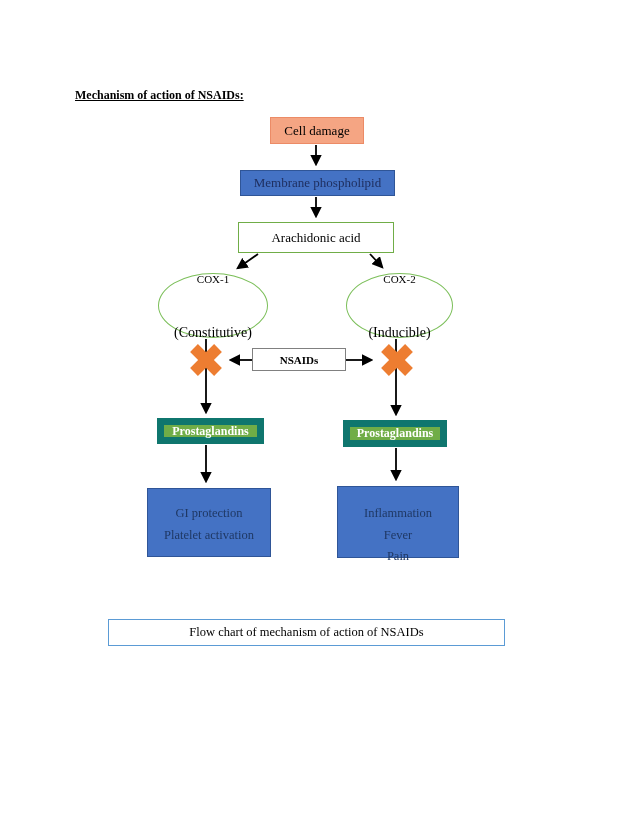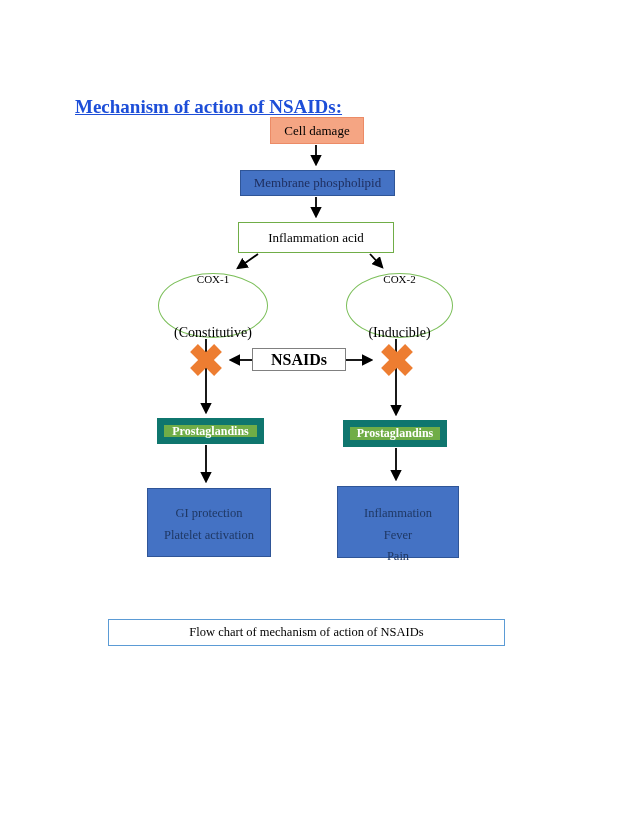--- a/index.html
+++ b/index.html
@@ -5,23 +5,23 @@
   html,body{margin:0;padding:0;background:#fff;}
   .page{
     position:relative;
     width:638px;height:826px;
     background:#ffffff;
     font-family:"Liberation Serif","DejaVu Serif",serif;
     color:#000;
     overflow:hidden;
   }
   .doc-title{
-    position:absolute;left:75px;top:96px;
-    font-size:19px;font-weight:bold;text-decoration:underline;
-    color:#1d4ed8;
+    position:absolute;left:75px;top:88px;
+    font-size:12px;font-weight:bold;text-decoration:underline;
+    color:#000000;
   }
   .node{
     position:absolute;
     display:flex;align-items:center;justify-content:center;
     text-align:center;
     box-sizing:border-box;
     font-size:13px;
   }
   .cell-damage{
     left:270px;top:117px;width:94px;height:27px;
@@ -43,21 +43,21 @@
     font-size:11px;
     gap:36px;
   }
   .ellipse .main{line-height:18px;}
   .ellipse .sub{line-height:18px;font-size:14px;}
   .cox1{left:158px;top:273px;width:110px;height:65px;}
   .cox2{left:346px;top:273px;width:107px;height:65px;}
   .nsaids{
     left:252px;top:348px;width:94px;height:23px;
     background:#ffffff;border:1px solid #808080;
-    font-weight:bold;font-size:16px;text-align:center;
+    font-weight:bold;font-size:11px;text-align:center;
   }
   .prosta{
     background:#70AD47;border:7px solid #0f766e;
     color:#ffffff;font-weight:bold;font-size:12px;
   }
   .prosta-left{left:157px;top:418px;width:107px;height:26px;}
   .prosta-right{left:343px;top:420px;width:104px;height:27px;}
   .effects{
     background:#4472C4;border:1px solid #2F5597;
     color:#1F3864;
@@ -108,21 +108,21 @@
 
   <div class="node cell-damage">
     <span>Cell damage</span>
   </div>
 
   <div class="node membrane">
     <span>Membrane phospholipid</span>
   </div>
 
   <div class="node arachidonic">
-    <span>Inflammation acid</span>
+    <span>Arachidonic acid</span>
   </div>
 
   <div class="node ellipse cox1">
     <span class="main">COX-1</span>
     <span class="sub">(Constitutive)</span>
   </div>
 
   <div class="node ellipse cox2">
     <span class="main">COX-2</span>
     <span class="sub">(Inducible)</span>

